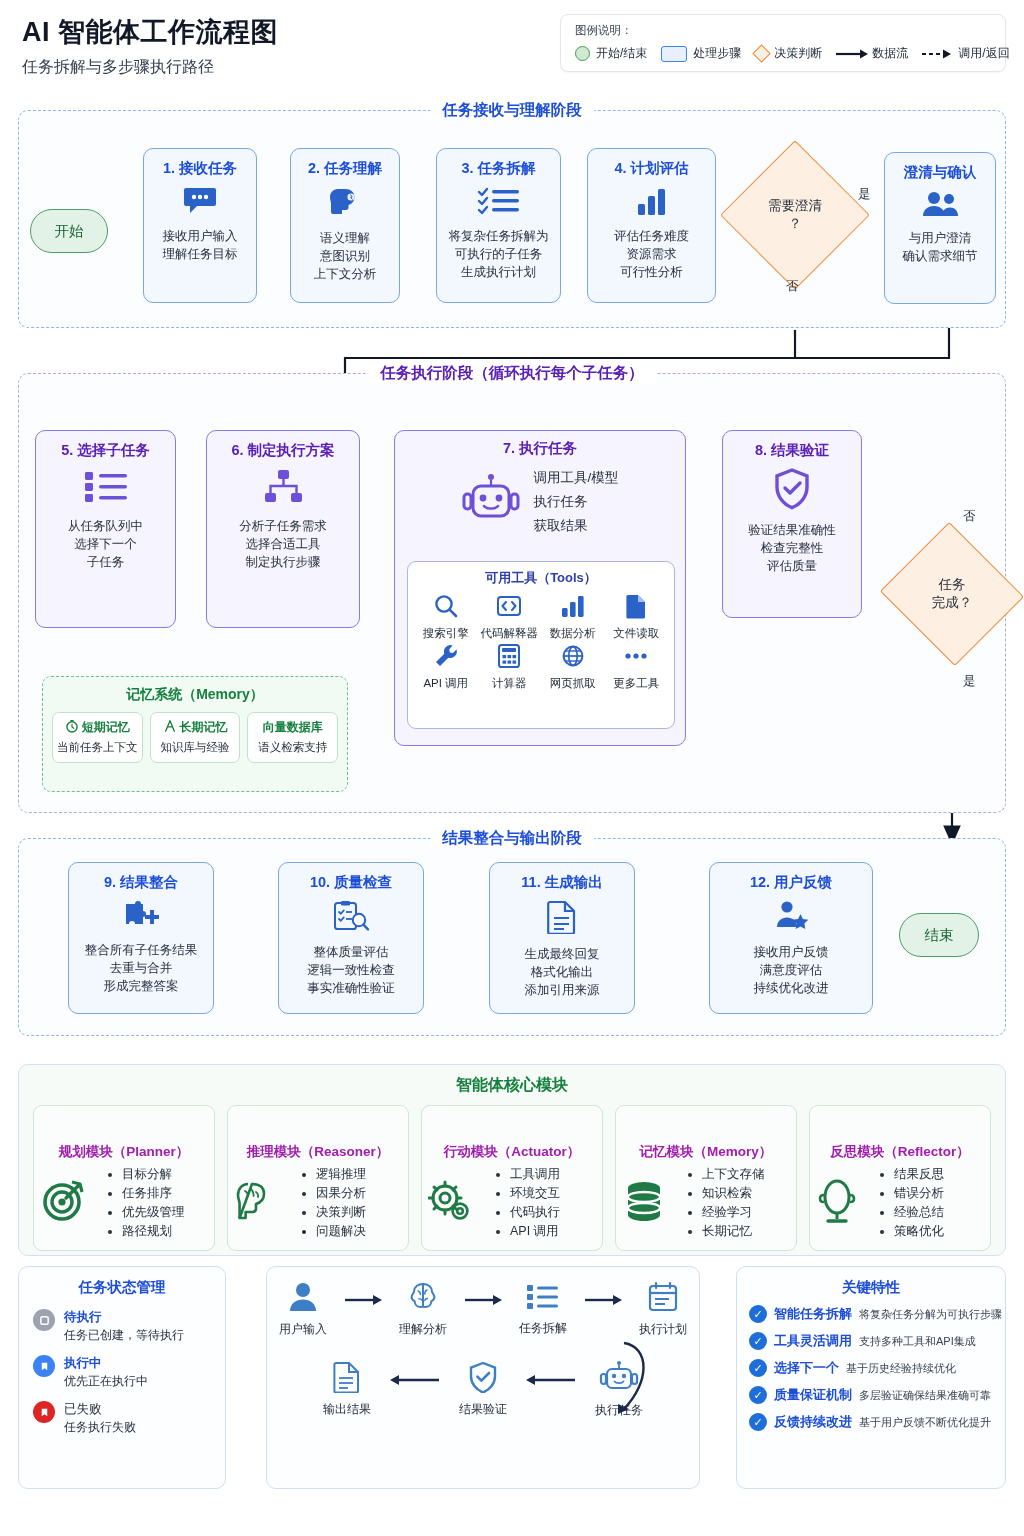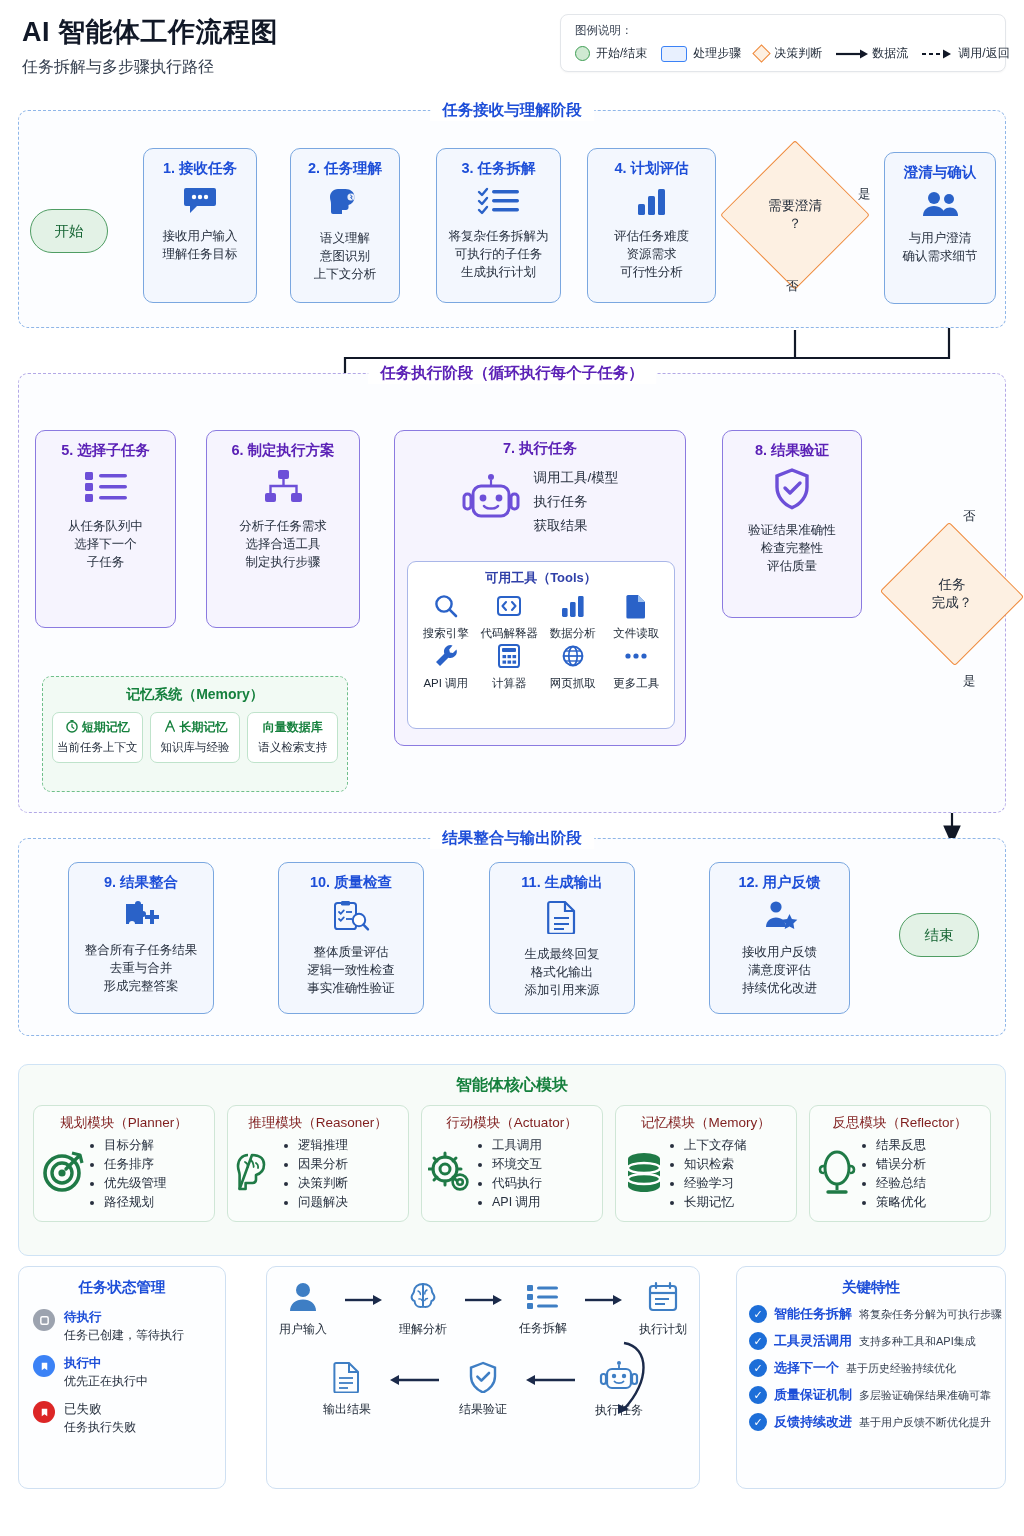--- a/index.html
+++ b/index.html
@@ -79,22 +79,22 @@
                   align-items:center; justify-content:center; gap:3px; white-space:nowrap;}
   .mem-card .mb { font-size:11.5px; color:#27303f; margin-top:4px; white-space:nowrap; }
 
   
   .core { position:absolute; left:18px; top:1064px; width:988px; height:192px;
           border:1px solid #cfe3f5; border-radius:10px; background:#f7fbf8; }
   .core-title { text-align:center; font-size:16px; font-weight:bold; color:#15803d; margin-top:10px; }
   .core-grid { display:flex; gap:12px; padding:9px 14px 0; }
   .core-card { flex:1; border:1px solid #cfe6d6; border-radius:9px; background:#fafdfb;
                padding:8px 6px 9px; }
-  .core-card .ch { text-align:center; font-size:13.5px; font-weight:normal; color:#7f1d1d; white-space:nowrap; }
-  .core-body { display:flex; align-items:center; gap:2px; margin-top:4px; }
+  .core-card .ch { text-align:center; font-size:13.5px; font-weight:bold; color:#a21caf; white-space:nowrap;margin-top:29px; }
+  .core-body { display:flex; align-items:center; gap:20px; margin-top:4px; }
   .core-body ul { margin:0; padding-left:16px; font-size:12.5px; color:#27303f; line-height:19px; }
 
   
   .panel { position:absolute; border:1px solid #cfe0f2; border-radius:10px; background:#fdfeff; }
   .panel .ph { text-align:center; font-size:14.5px; font-weight:bold; color:#1d4ed8; margin-top:11px; }
 
   .status-list { padding:10px 12px 0 14px; display:flex; flex-direction:column; gap:9px; }
   .status-row { display:flex; align-items:flex-start; gap:9px; }
   .status-badge { width:22px; height:22px; border-radius:50%; display:flex; align-items:center;
                   justify-content:center; color:#fff; font-size:12px; flex:none; margin-top:2px;}
@@ -553,21 +553,21 @@
           <line x1="8" y1="29" x2="18" y2="29" stroke="#2a62c8" stroke-width="2"></line>
         </svg>
     </div>
     <div class="nd">
       <div>生成最终回复</div>
       <div>格式化输出</div>
       <div>添加引用来源</div>
     </div>
   </div>
 
-  <div class="node" style="left:709px; top:862px; width:141px; height:152px;">
+  <div class="node" style="left:709px; top:862px; width:164px; height:152px;">
     <div class="nt">12. 用户反馈</div>
     <div class="ic">
       <svg width="38" height="32" viewBox="0 0 38 32">
           <circle cx="15" cy="7" r="5.6" fill="#2a62c8"></circle>
           <path d="M5 27c0-6 4.5-9.6 10-9.6S25 21 25 27z" fill="#2a62c8"></path>
           <path d="M28.5 14l2.4 4.9 5.4.8-3.9 3.8.9 5.4-4.8-2.5-4.8 2.5.9-5.4-3.9-3.8 5.4-.8z" fill="#2a62c8"></path>
         </svg>
     </div>
     <div class="nd">
       <div>接收用户反馈</div>

